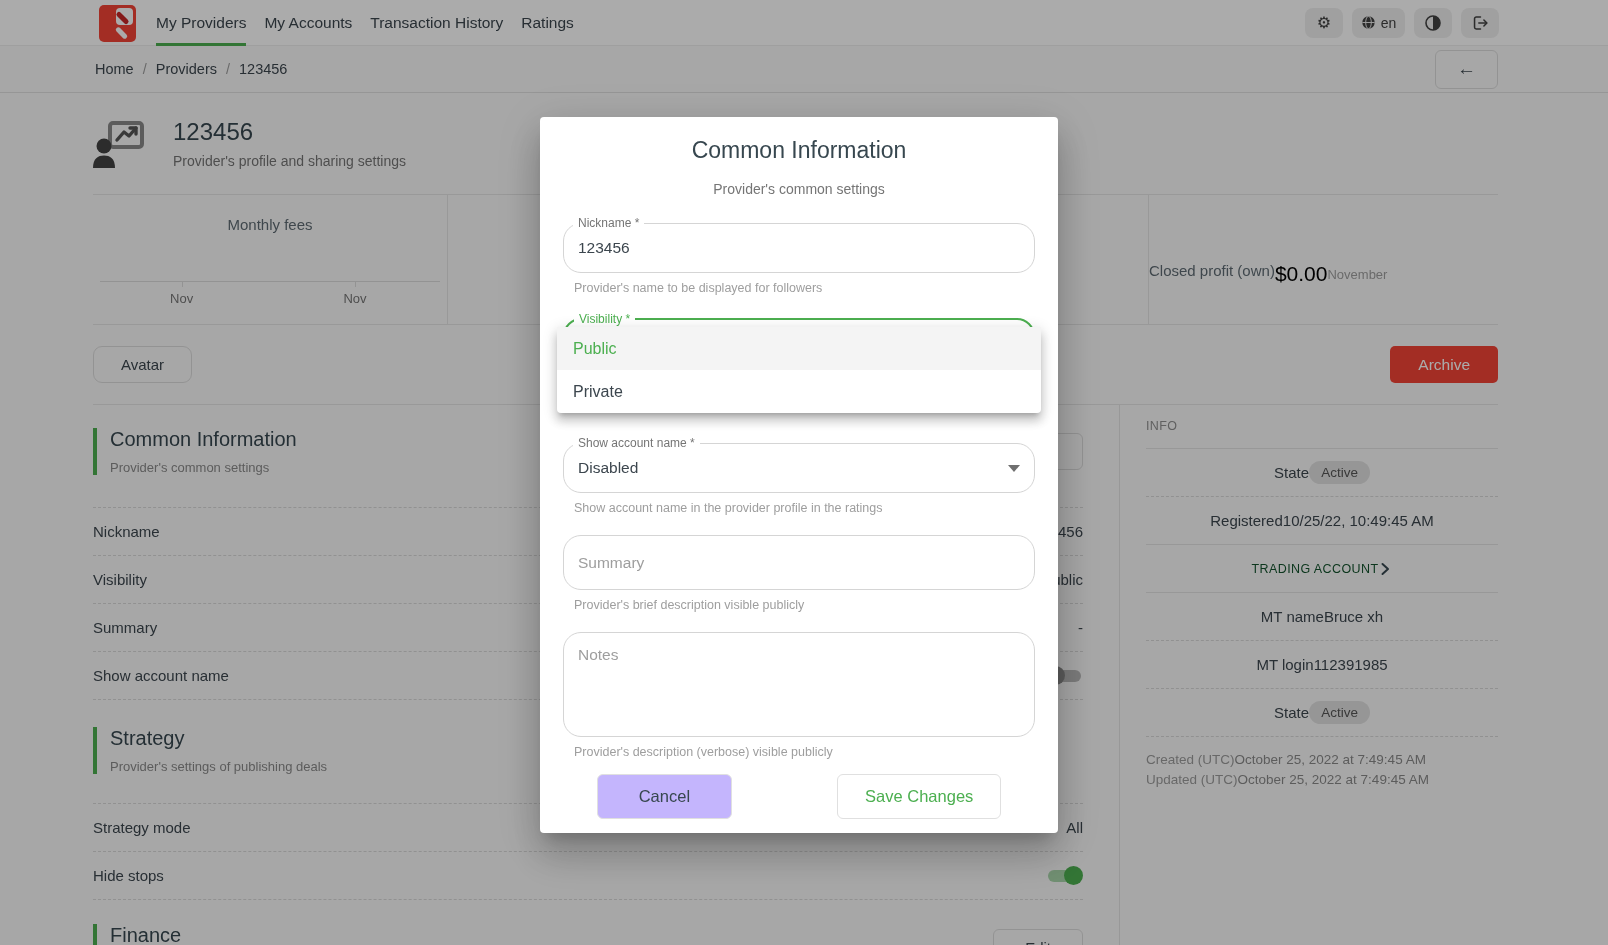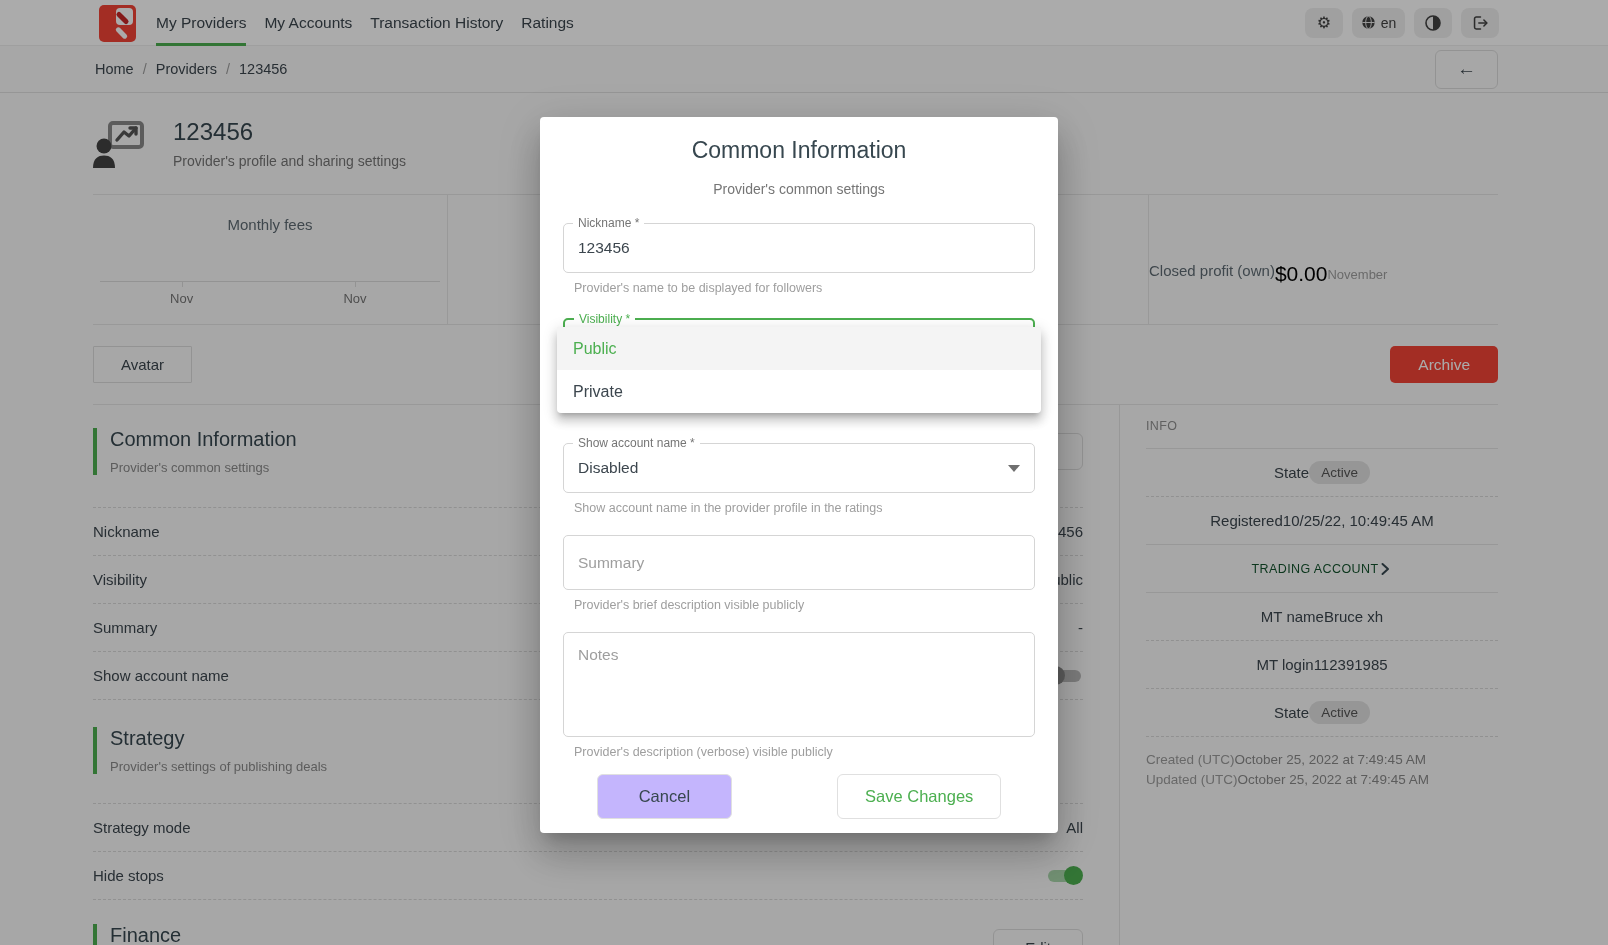--- a/index.html
+++ b/index.html
@@ -46,21 +46,21 @@
   .stat-col3{width:349px;display:flex;flex-direction:row;align-items:center;padding-top:21px}
   .chart-title{position:absolute;top:21px;width:100%;text-align:center;font-size:15px;color:#5f6b73}
   .axis{position:absolute;left:7px;right:7px;top:86px;border-top:1px solid #dcdcdc}
   .tick{position:absolute;top:0;width:1px;height:5px;background:#dcdcdc}
   .tick-label{position:absolute;top:9px;transform:translateX(-50%);font-size:13px;color:var(--muted)}
   .cp-title{font-size:15px;color:#5f6b73}
   .cp-value{font-size:21px;color:#000000;margin-top:7px}
   .cp-period{font-size:13px;color:var(--faint);margin-top:8px}
 
   .actions-row{height:79px;display:flex;align-items:center;justify-content:space-between}
-  .avatar-btn{height:37px;padding:0 27px;border:1px solid #dcdcdc;border-radius:1px;background:transparent;font-size:15px;color:var(--text)}
+  .avatar-btn{height:37px;padding:0 27px;border:1px solid #dcdcdc;border-radius:9px;background:transparent;font-size:15px;color:var(--text)}
   .archive-btn{height:37px;padding:0 28px;background:var(--red);color:#fff;border:none;border-radius:5px;font-size:15.5px}
 
   .columns{display:flex;border-top:1px solid var(--line)}
   .main-col{width:990px}
   .info-col{flex:1;margin-left:36px;border-left:1px solid #e3e3e3;padding:14px 0 0 26px}
 
   .section{margin-top:23px}
   .section-head{display:flex;justify-content:space-between;align-items:flex-start}
   .sh-text{border-left:4px solid var(--green);padding-left:13px}
   .sh-title{font-size:20px;color:#37474f}
@@ -92,21 +92,21 @@
   .meta-row{display:flex;justify-content:flex-start;font-size:13.5px;color:#9b9b9b;line-height:20px}
   .meta-row .mv{color:#8a8a8a}
 
   
   .overlay{position:fixed;inset:0;background:rgba(0,0,0,.33);z-index:10}
   .modal{position:fixed;left:540px;top:117px;width:518px;height:716px;background:#fff;border-radius:4px;z-index:11;
     box-shadow:0 11px 15px -7px rgba(0,0,0,.2),0 24px 38px 3px rgba(0,0,0,.14),0 9px 46px 8px rgba(0,0,0,.12);
     padding:20px 23px 0}
   .m-title{text-align:center;font-size:23px;color:#37474f}
   .m-sub{text-align:center;font-size:14px;color:var(--muted);margin-top:17px}
-  .field{position:relative;border:1px solid #d5d5d5;border-radius:5px;height:50px;display:flex;align-items:center;padding:0 14px;background:#fff}
+  .field{position:relative;border:1px solid #d5d5d5;border-radius:18px;height:50px;display:flex;align-items:center;padding:0 14px;background:#fff}
   .flabel{position:absolute;top:-7px;left:9px;background:#fff;padding:0 5px;font-size:12px;color:var(--muted);line-height:13px}
   .field input{border:none;outline:none;width:100%;font:inherit;font-size:15.5px;color:var(--text);background:transparent}
   input::placeholder,textarea::placeholder{color:var(--faint);opacity:1}
   .helper{font-size:12.5px;color:var(--faint);margin:9px 0 0 11px;line-height:13px}
   .g-nickname{margin-top:26px}
   .g-visibility{margin-top:23px;position:relative}
   .field.focused{border:2px solid var(--green)}
   .field.focused .flabel{color:var(--green)}
   .menu{position:absolute;top:9px;left:-6px;right:-6px;background:#fff;border-radius:4px;z-index:5;
     box-shadow:0 5px 5px -3px rgba(0,0,0,.2),0 8px 10px 1px rgba(0,0,0,.14),0 3px 14px 2px rgba(0,0,0,.12)}

